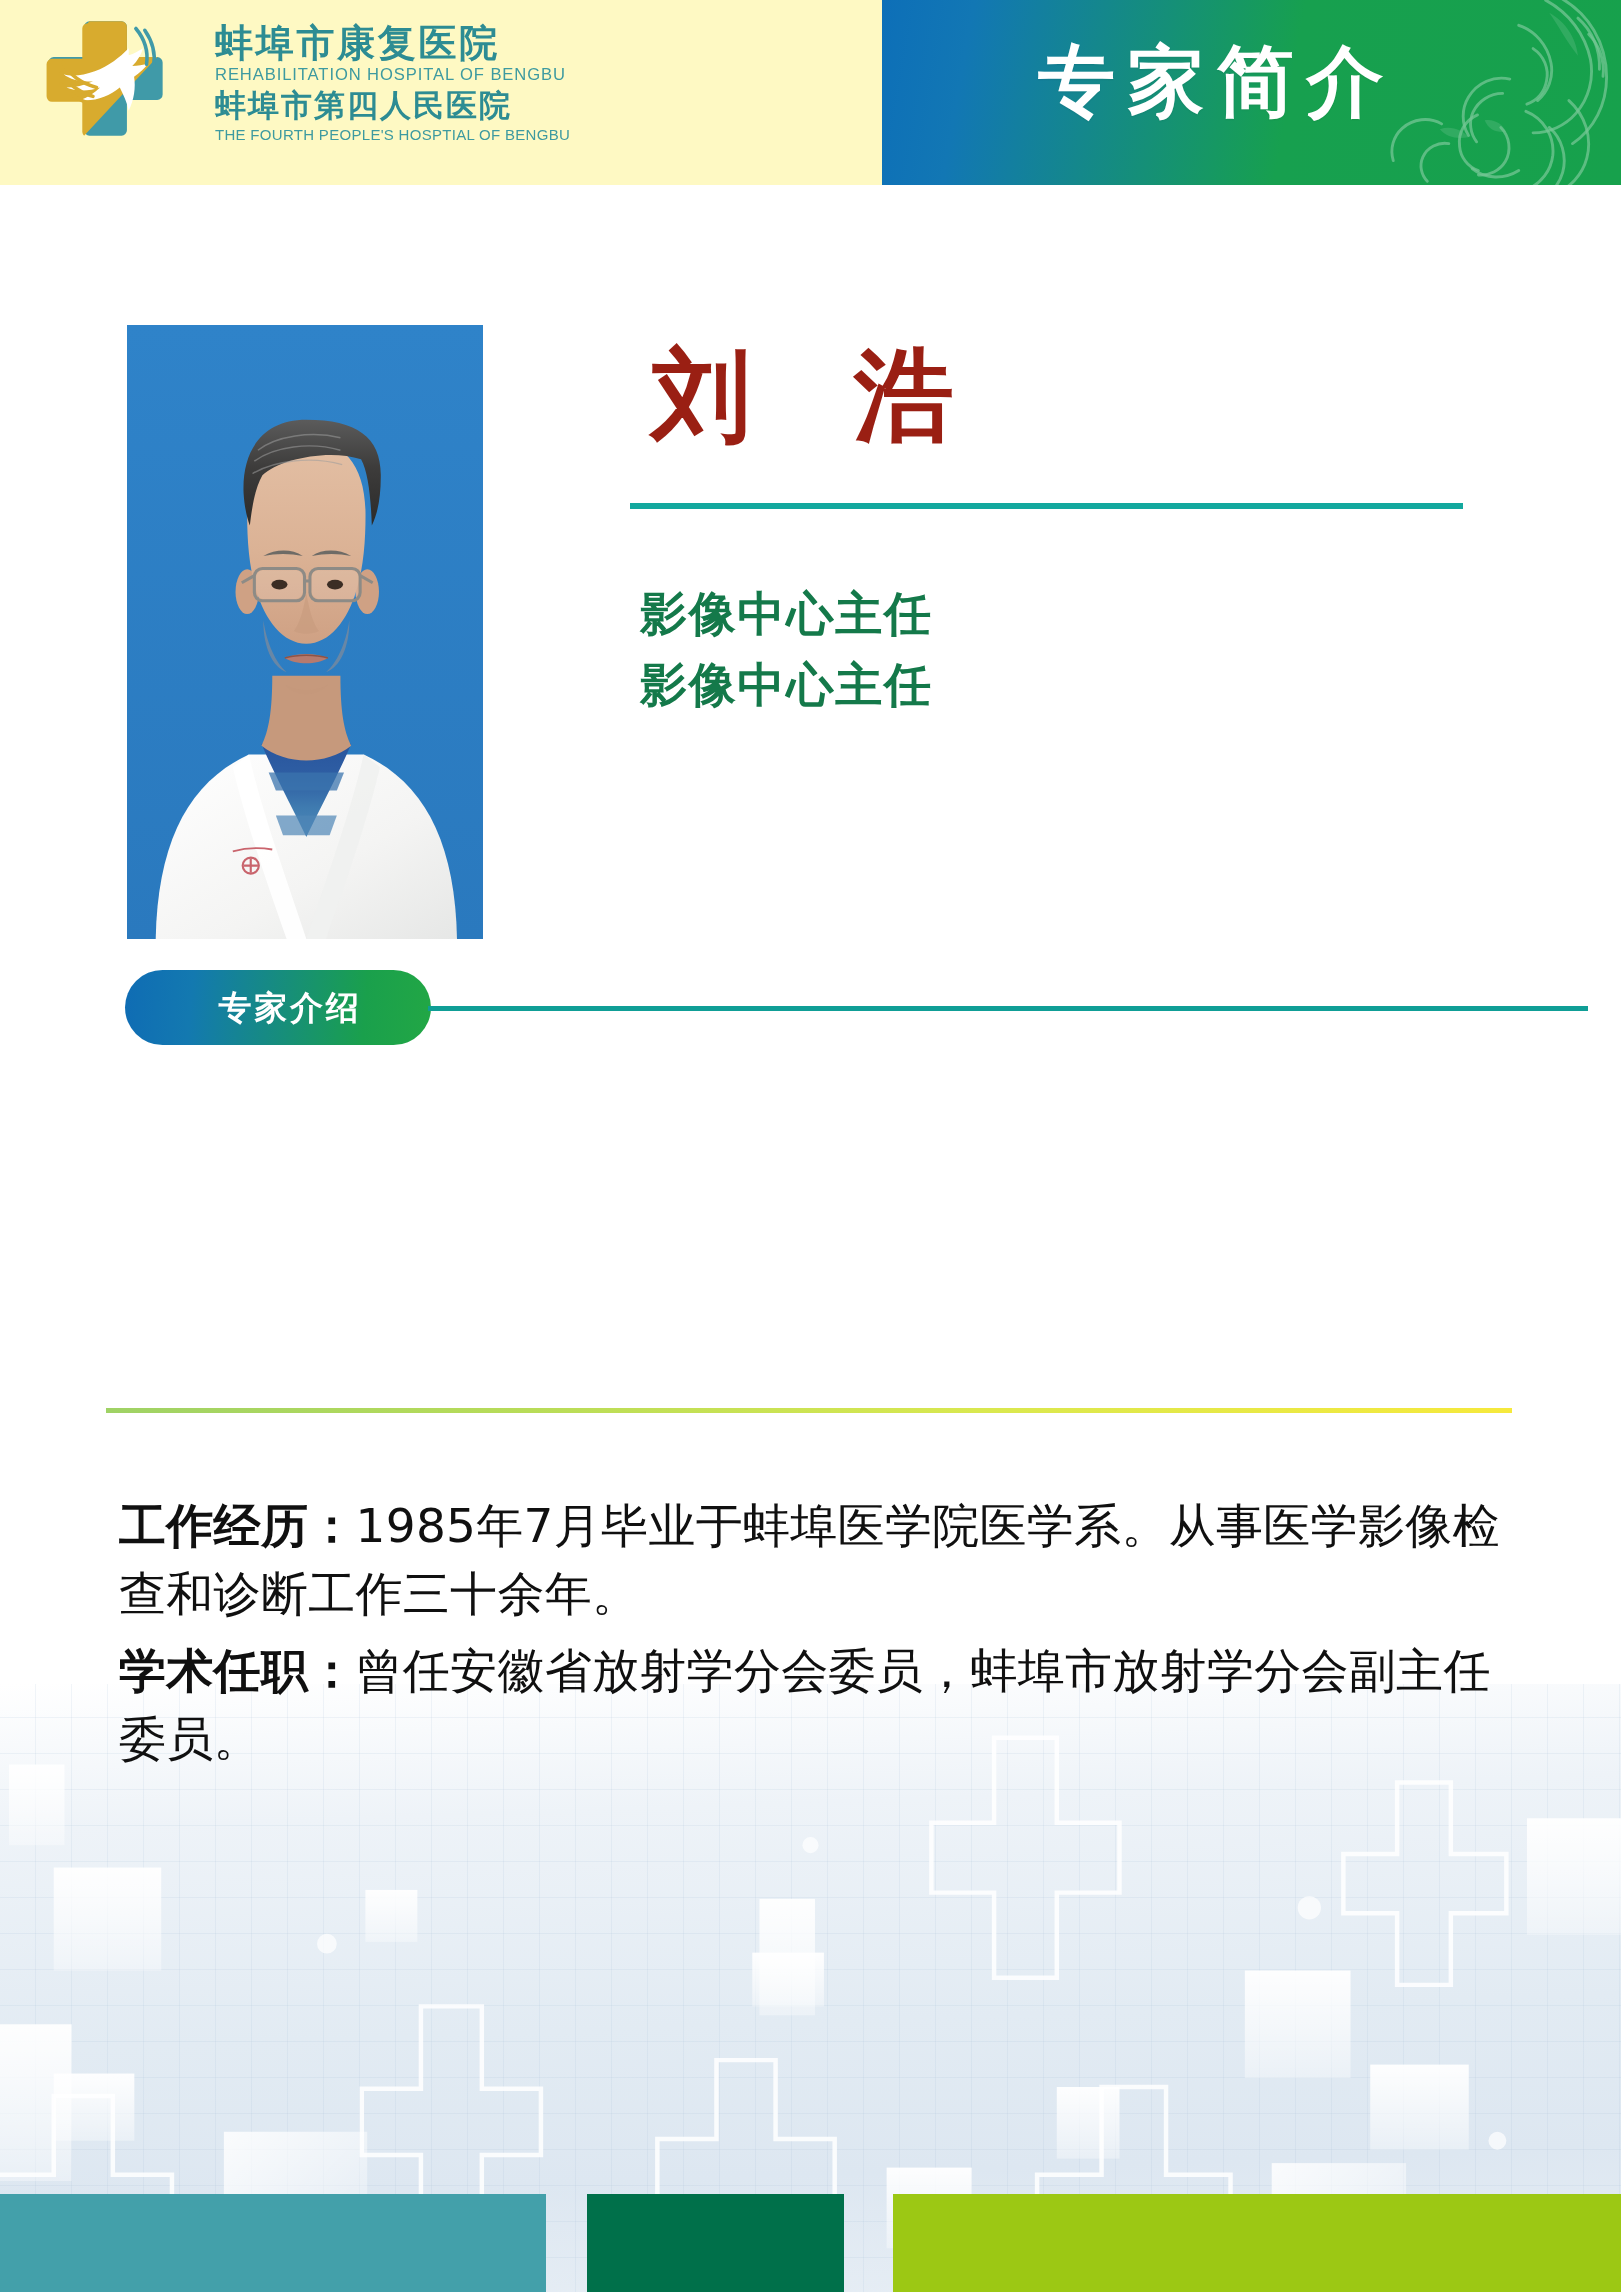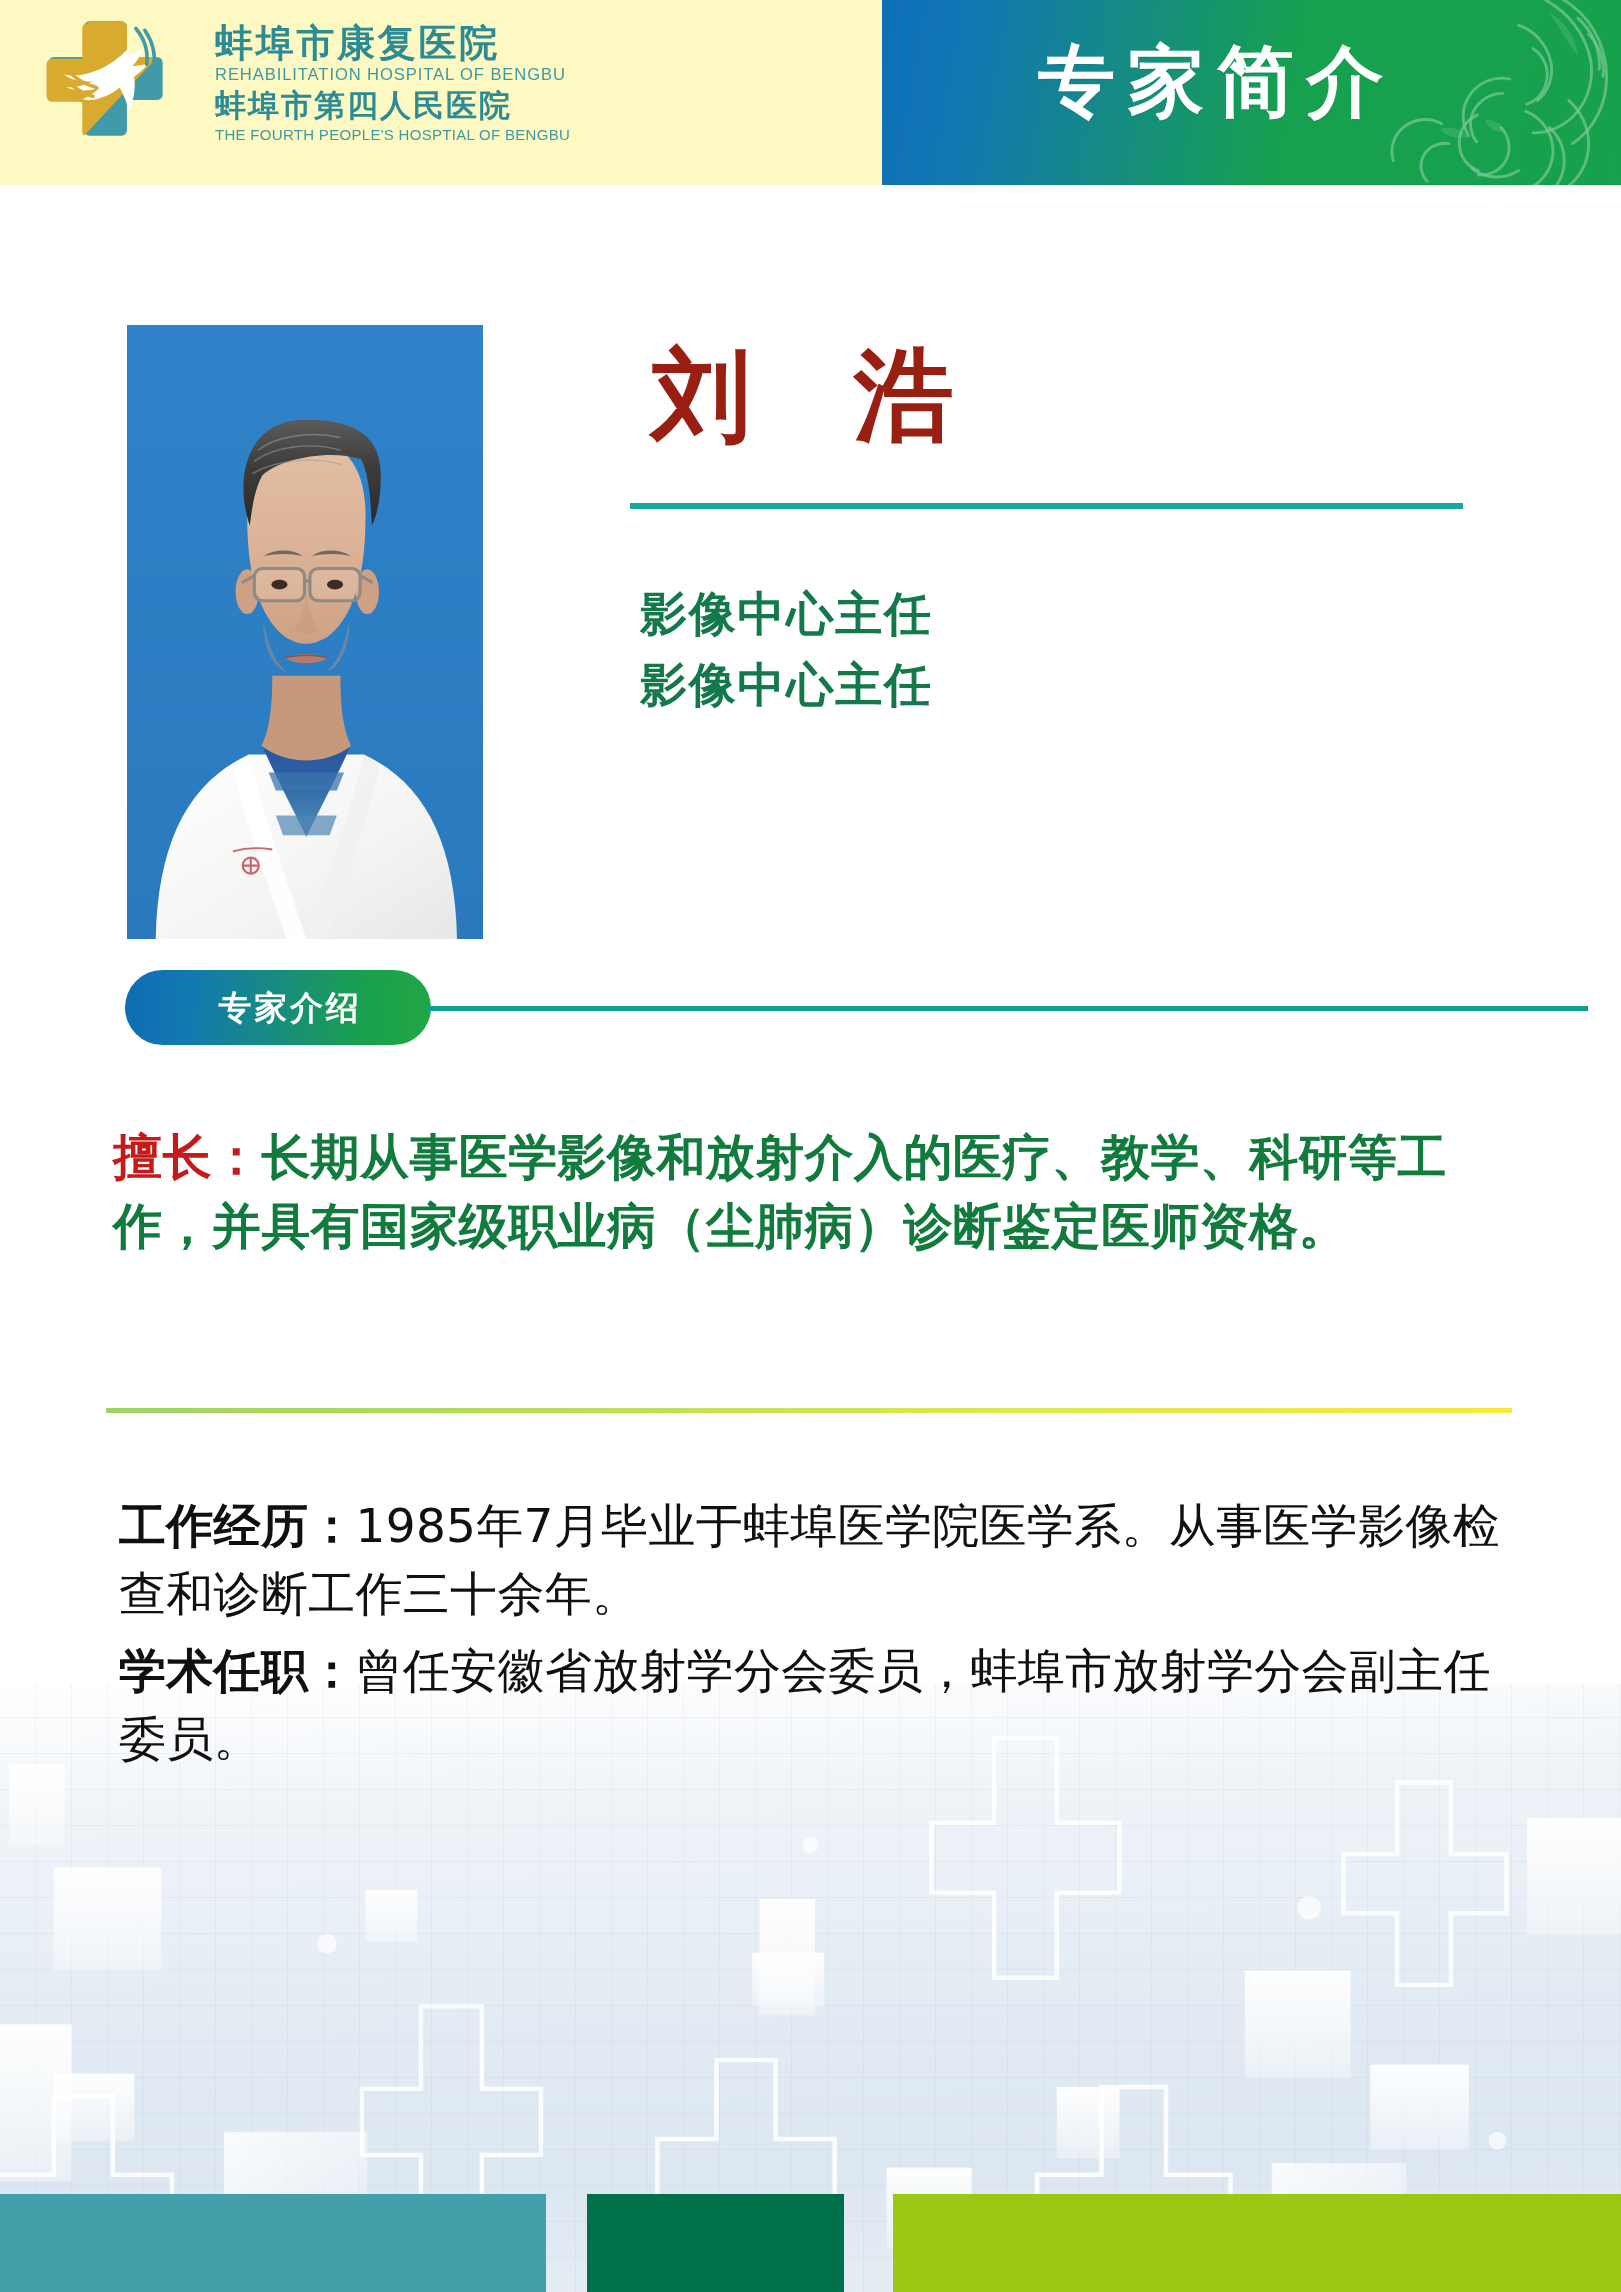--- a/index.html
+++ b/index.html
@@ -367,21 +367,20 @@
     <div class="title-line">影像中心主任</div>
   </div>
 
   <div class="section-badge-row">
     <div class="section-badge">
       <span>专家介绍</span>
     </div>
     <div class="badge-rule"></div>
   </div>
 
-  <div class="specialty"><span class="lead">擅长：</span><span>长期从事医学影像和放射介入的医疗、教学、科研等工作，并具有国家级职业病（尘肺病）诊断鉴定医师资格。</span></div>
 
   <div class="grad-divider"></div>
 
   <div class="experience">
     <p><span class="lead">工作经历：</span><span>1985年7月毕业于蚌埠医学院医学系。从事医学影像检查和诊断工作三十余年。</span></p>
     <p><span class="lead">学术任职：</span><span>曾任安徽省放射学分会委员，蚌埠市放射学分会副主任委员。</span></p>
   </div>
 
   <div class="footer">
     <div class="fbar fbar-1"></div>

